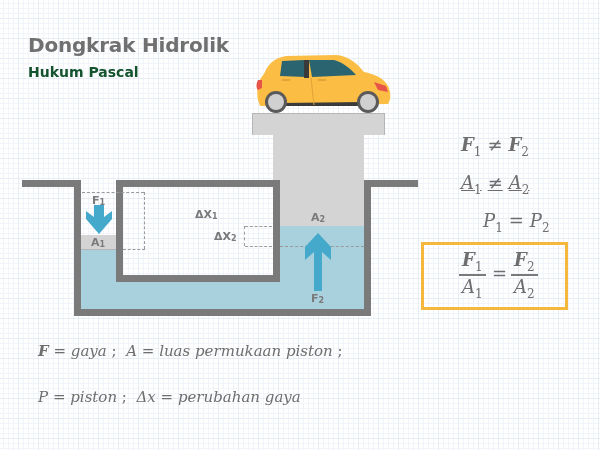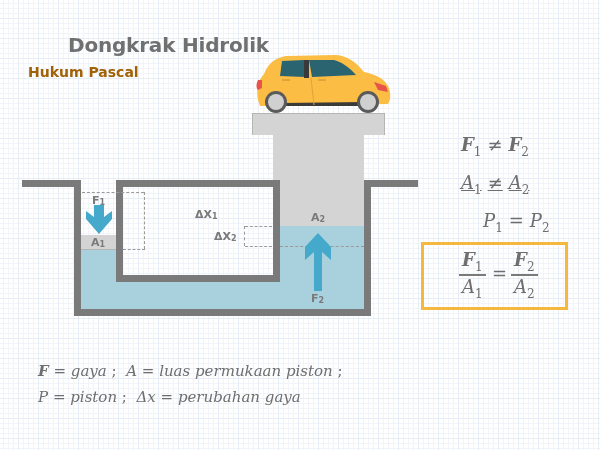--- a/index.html
+++ b/index.html
@@ -12,24 +12,23 @@
       linear-gradient(#f1f5fa 1px, transparent 1px),
       linear-gradient(90deg, #f1f5fa 1px, transparent 1px);
     background-size: 20px 20px, 20px 20px, 5px 5px, 5px 5px;
     background-position: -2px -2px, -2px -2px, -2px -2px, -2px -2px;
     font-family: "DejaVu Sans", sans-serif;
   }
   .abs { position: absolute; }
   .title {
     left: 28px; top: 33px; font-size: 20px; font-weight: bold; color: #707070;
     letter-spacing: -0.2px;
-    margin-left: 40px;
   }
   .subtitle {
-    left: 28px; top: 64px; font-size: 14px; font-weight: bold; color: #a16207;
+    left: 28px; top: 64px; font-size: 14px; font-weight: bold; color: #14532d;
   }
   .wall { position: absolute; background: #7a7a7a; }
   .water { position: absolute; background: #a9d0dd; }
   .piston { position: absolute; background: #d4d4d4; }
   .lbl {
     position: absolute; font-family: "DejaVu Sans", sans-serif; font-weight: bold;
     color: #7a7a7a; font-size: 11px; line-height: 1;
   }
   .lbl sub { font-size: 8px; vertical-align: baseline; position: relative; top: 1px; }
   .dash { position: absolute; border-color: #9a9a9a; border-style: dashed; border-width: 0; }
@@ -162,21 +161,21 @@
   <span class="den"><span>A</span><sub>1</sub></span>
 </div>
 <div class="math" style="left:492px; top:263px;">
   <span class="op" style="margin:0;">=</span>
 </div>
 <div class="frac" style="left:511px; top:250px;">
   <span class="num"><b>F</b><sub>2</sub></span>
   <span class="den"><span>A</span><sub>2</sub></span>
 </div>
 
-<div class="legend" style="left:38px; top:362px;">
+<div class="legend" style="left:38px; top:342px;">
   <b>F</b>
   <span class="n">=</span>
   <span>gaya</span>
   <span class="n">;</span>&nbsp;
   <span>A</span>
   <span class="n">=</span>
   <span>luas permukaan piston</span>
   <span class="n">;</span>
 </div>
 <div class="legend" style="left:38px; top:388px;">

